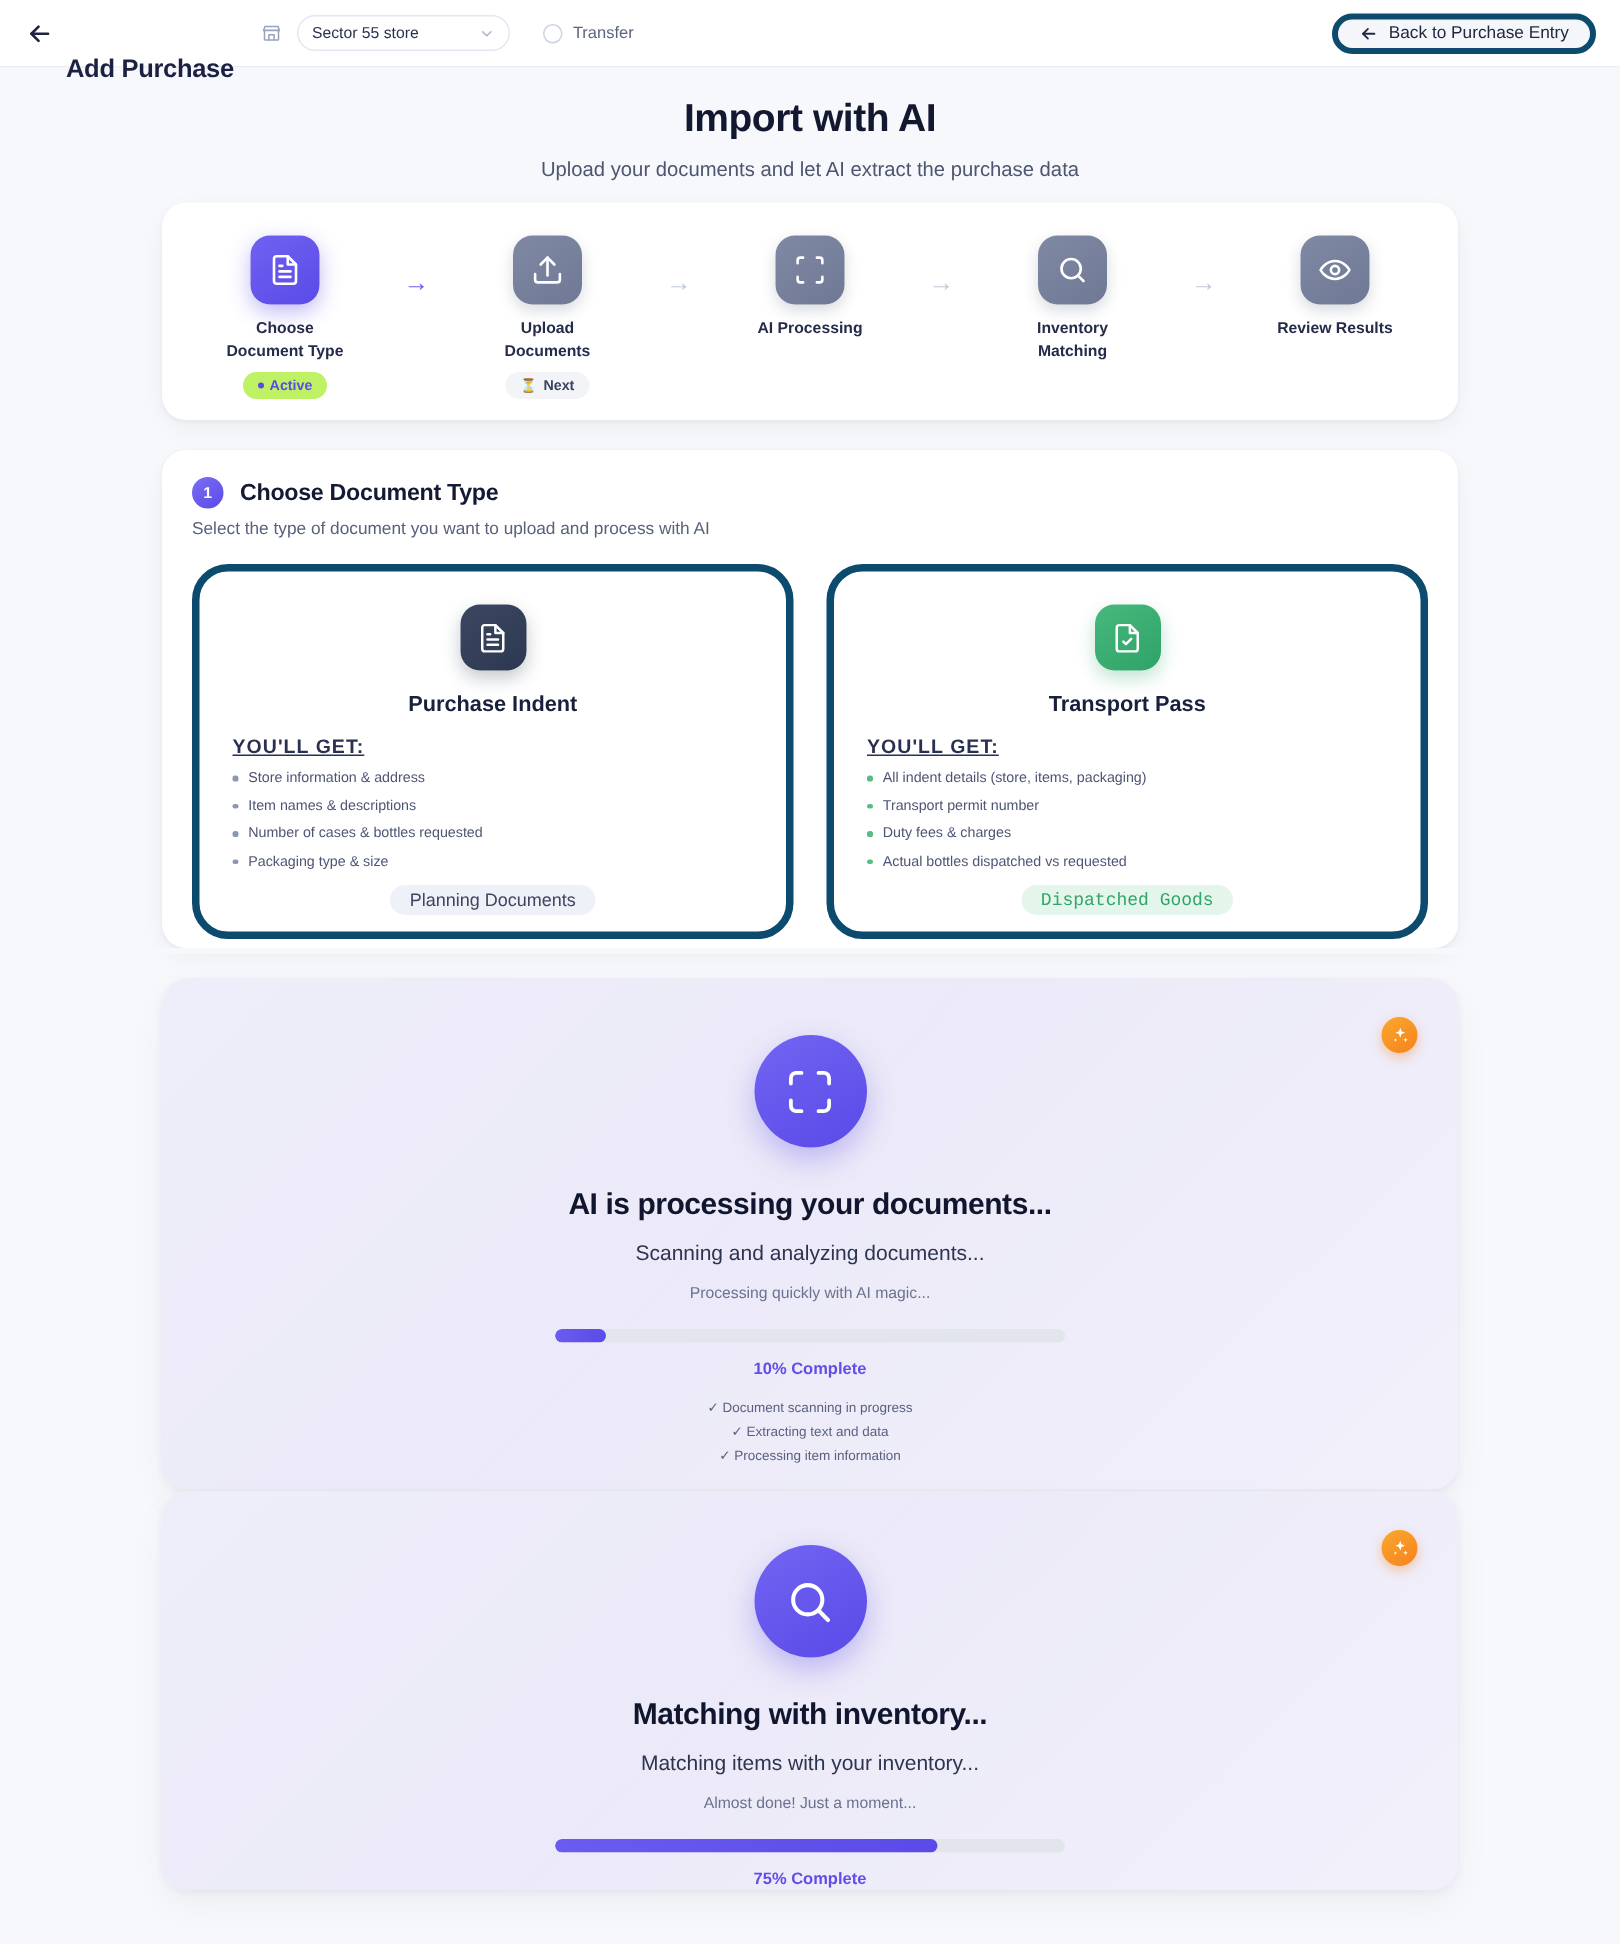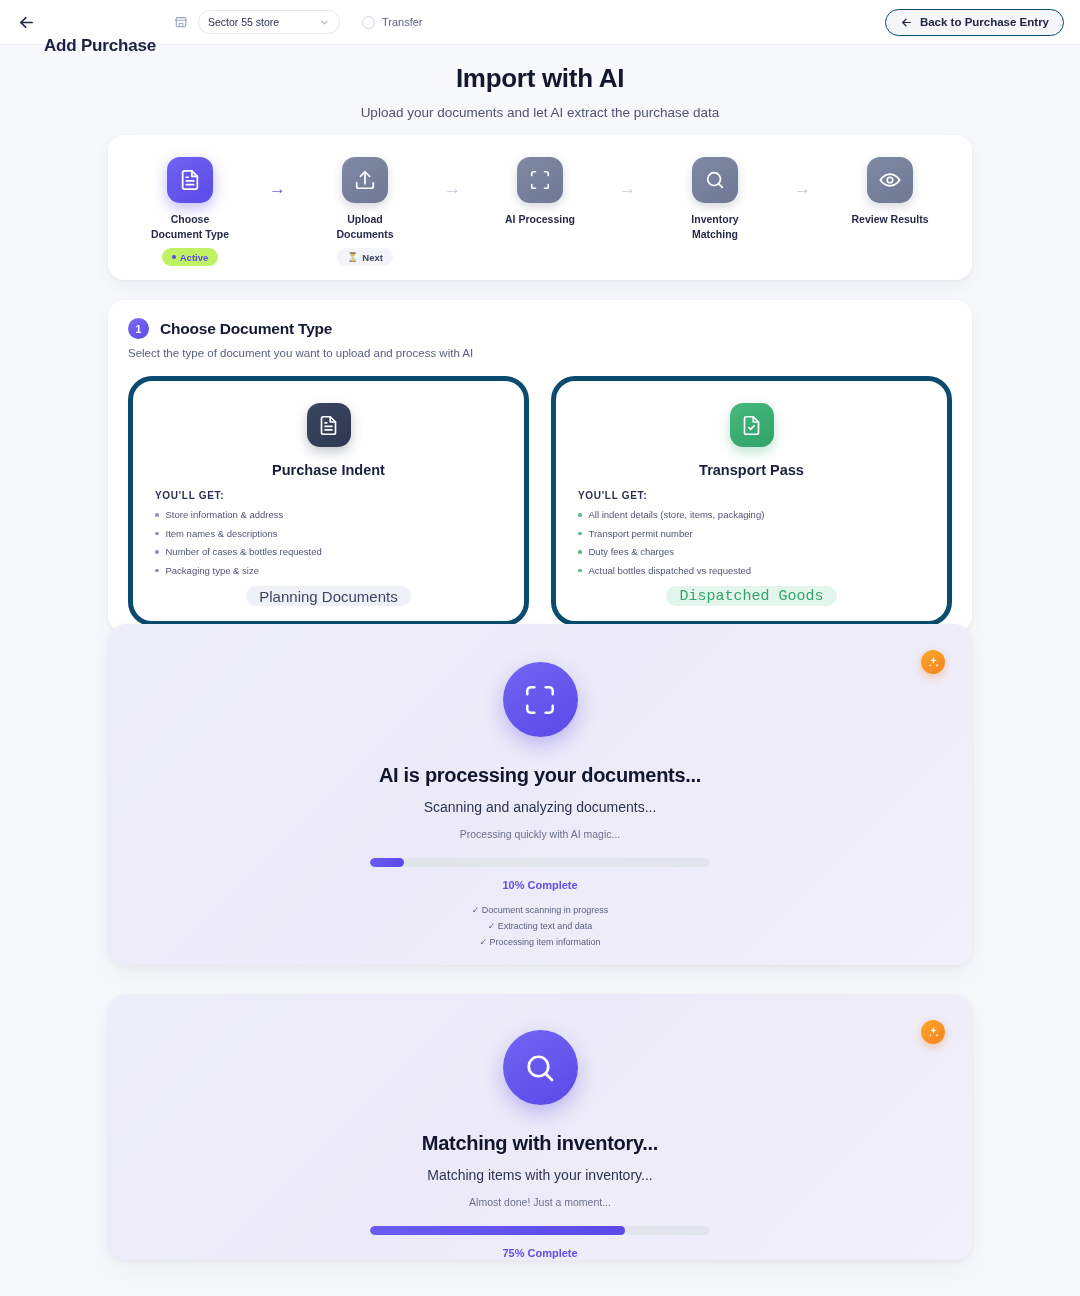--- a/index.html
+++ b/index.html
@@ -43,24 +43,24 @@
   .store-select .caret { margin-left: auto; color: #aab2c6; display:flex; }
   .transfer-wrap { margin-left: 22px; display: flex; align-items: center; gap: 7px; }
   .radio-ring {
     width: 13px; height: 13px; border-radius: 50%;
     border: 1.6px solid #cbd2e2; background: #fff; flex: none;
   }
   .transfer-label { font-size: 11px; color: #5c6480; }
   .back-entry-btn {
     margin-left: auto;
     height: 27px; border-radius: 14px;
-    background: #f4f6fa; border: 1px solid #0c4a6e;
+    background: #f4f6fa; border: 4px solid #0c4a6e;
     display: flex; align-items: center; gap: 7px;
     padding: 0 14px;
-    font-size: 11.5px; font-weight: 700; color: #222842;
+    font-size: 11.5px; font-weight: 400; color: #222842;
     white-space: nowrap;
   }
 
   
   .hero { position: absolute; left: 0; top: 45px; width: 1080px; text-align: center; }
   .hero h1 {
     margin-top: 18px;
     font-size: 26px; font-weight: 700; letter-spacing: -0.3px; color: #12182f;
   }
   .hero p { margin-top: 11px; font-size: 13.5px; color: #4d5570; }
@@ -131,47 +131,47 @@
   }
   .doc-tile {
     width: 44px; height: 44px; border-radius: 13px;
     display: flex; align-items: center; justify-content: center; color: #fff;
   }
   .doc-tile.dark { background: linear-gradient(145deg,#3b4761,#2d3850); box-shadow: 0 5px 12px rgba(45,56,80,.28); }
   .doc-tile.green { background: linear-gradient(145deg,#47b97d,#2fa267); box-shadow: 0 5px 12px rgba(47,162,103,.3); }
   .doc-name { margin-top: 15px; font-size: 14.5px; font-weight: 600; color: #19203c; }
   .youll-get {
     align-self: flex-start; margin-top: 12px;
-    font-size: 10px; font-weight: 700; letter-spacing: .7px; color: #2a3150;
+    font-size: 13px; font-weight: 700; letter-spacing: .7px; color: #2a3150; text-decoration: underline;
   }
   .feat-list { align-self: flex-start; margin-top: 9px; width: 100%; }
   .feat {
     display: flex; align-items: center; gap: 7px;
     font-size: 9.5px; color: #4d5574; line-height: 1; margin-bottom: 9px;
   }
   .feat .bullet { width: 3.5px; height: 3.5px; border-radius: 50%; flex: none; }
   .feat.blue .bullet { background: #8d96b4; }
   .feat.green .bullet { background: #56bd85; }
   .doc-pill {
     margin-top: 2px; height: 20px; border-radius: 11px;
     display: inline-flex; align-items: center; padding: 0 13px;
-    font-size: 15px; font-weight: 500;
+    font-size: 12px; font-weight: 500;
   }
   .doc-pill.grey { background: #eef1f7; color: #3d4562; }
   .doc-pill.green { background: #e4f6ec; color: #33a46a; font-family: Liberation Mono, monospace; }
 
   
   .panel {
     position: absolute; left: 108px; width: 864px;
     border-radius: 18px;
     background: linear-gradient(135deg,#eeedfa 0%,#eceaf8 45%,#f1f0fb 100%);
     box-shadow: 0 2px 6px rgba(30,30,70,.05), 0 10px 26px rgba(30,30,70,.045);
     overflow: hidden;
   }
-  #panel-processing { top: 624px; height: 341px; text-align: right; }
+  #panel-processing { top: 652px; height: 341px; text-align: right; }
   #panel-matching  { top: 994px; height: 266px; }
 
   .spark-badge {
     position: absolute; top: 26px; right: 27px;
     width: 24px; height: 24px; border-radius: 50%;
     background: linear-gradient(145deg,#fba82c,#f5821f);
     display: flex; align-items: center; justify-content: center;
     color: #fff; box-shadow: 0 3px 8px rgba(245,130,31,.38);
   }
   .big-circle {

